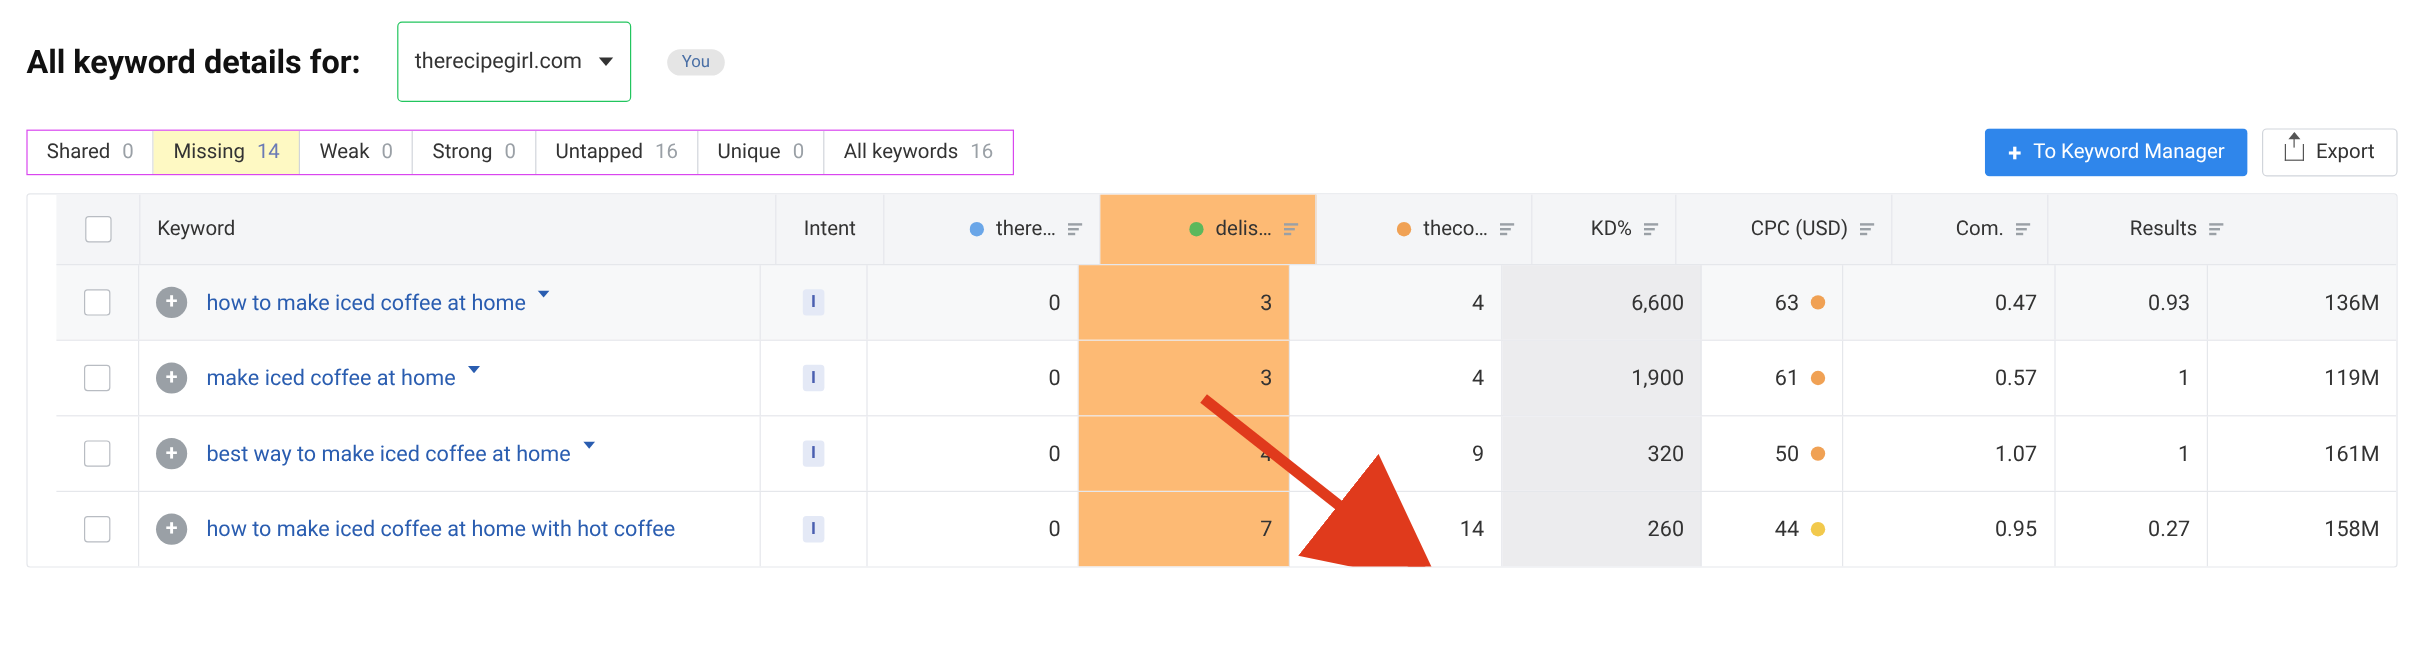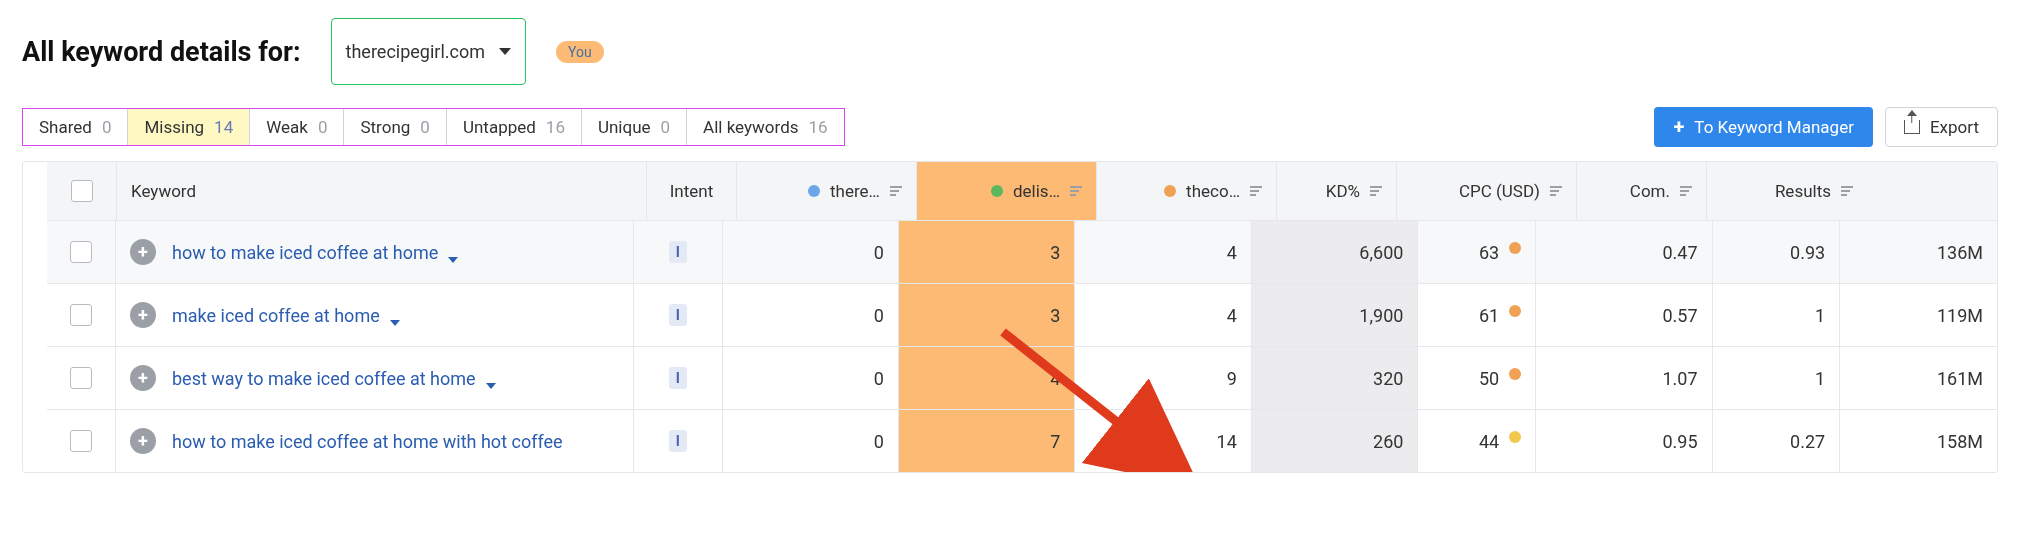--- a/index.html
+++ b/index.html
@@ -14,21 +14,21 @@
   
   .header-row { display: flex; align-items: center; gap: 30px; margin-bottom: 22px; }
   .header-title { font-size: 27px; font-weight: 700; color: #111; }
   .domain-select {
     border: 1px solid #22c55e; border-radius: 4px;
     padding: 22px 14px; display: flex; align-items: center; gap: 14px;
     font-size: 18px; cursor: pointer; color:#333;
   }
   .chev-down { width: 0; height: 0; border-left: 6px solid transparent; border-right: 6px solid transparent; border-top: 7px solid #333; }
   .tag-you {
-    background: #fdba74; color: #4a6fa5; border-radius: 14px; padding: 3px 12px; font-size: 14px; text-align: right;
+    background: #e5e5e5; color: #4a6fa5; border-radius: 14px; padding: 3px 12px; font-size: 14px; text-align: right;
   }
   
   .filters-row { display: flex; align-items: center; justify-content: space-between; margin-bottom: 14px; }
   .tabs { display: flex; border: 1px solid #d946ef; border-radius: 0; overflow: hidden; }
   .tab {
     padding: 8px 16px; font-size: 17px; color:#333; cursor: pointer;
     display: flex; align-items: center; gap: 10px; border-right: 1px solid #d1d5db;
   }
   .tab:last-child { border-right: none; }
   .tab .count { color:#9aa0a6; }
@@ -92,28 +92,28 @@
   .dot-orange { background:#f0a154; }
   .dot-yellow { background:#f2c94c; }
   .chk {
     width:22px; height:22px; border:1.5px solid #b8bcc2; border-radius:3px; background:#fff; cursor:pointer;
   }
   .expand-btn {
     width:26px; height:26px; border-radius:50%; background:#9aa0a6; display:flex; align-items:center; justify-content:center;
     cursor:pointer; flex:none;
   }
   .expand-btn .pl { color:#fff; font-size:18px; font-weight:700; line-height:1; }
-  .kw-link { color:#2a5db0; cursor:pointer; margin-left:16px; display:flex; align-items:flex-end; gap:10px; overflow:hidden; }
+  .kw-link { color:#2a5db0; cursor:pointer; margin-left:16px; display:flex; align-items:flex-start; gap:10px; overflow:hidden; }
   .kw-link span.text { overflow:hidden; text-overflow:ellipsis; white-space:nowrap; }
   .kw-caret { width:0; height:0; border-left:5px solid transparent; border-right:5px solid transparent; border-top:6px solid #2a5db0; flex:none;}
   .intent-badge {
     background:#e4e9f6; color:#4a5fb0; font-weight:700; font-size:14px;
     padding:3px 7px; border-radius:3px;
   }
-  .kd-wrap { display:flex; gap:10px; }
+  .kd-wrap { display:flex; align-items:center; gap:10px; }
   
   .arrow {
     position:absolute; pointer-events:none; z-index:50;
   }
 </style>
 </head>
 <body>
 
 <div class="header-row">
   <div class="header-title">All keyword details for:</div>

